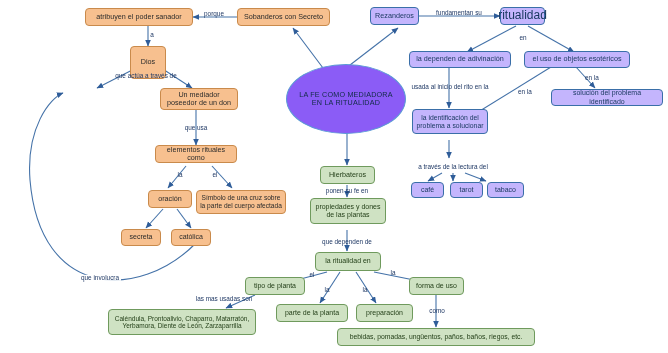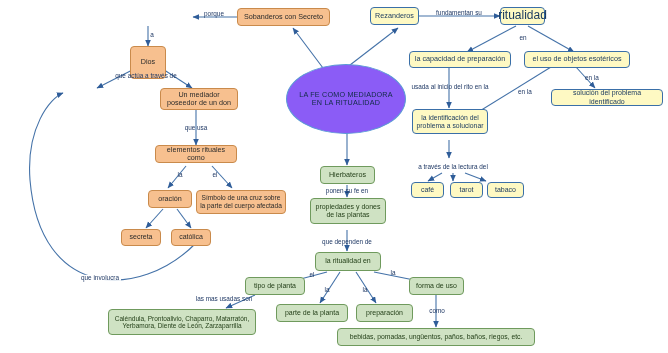--- a/index.html
+++ b/index.html
@@ -34,21 +34,21 @@
     line-height: 1.15;
     padding: 1px 3px;
     z-index: 3;
   }
   .node-orange {
     background: #f7c08f;
     border-color: #c98a4b;
     color: #2b2b2b;
   }
   .node-blue {
-    background: #fef9c3;
+    background: #c4b5fd;
     border-color: #3a6fa8;
     color: #17375e;
   }
   .node-green {
     background: #cfe2c3;
     border-color: #6f9a5d;
     color: #1f3b14;
   }
   .node-center {
     background: #8b5cf6;
@@ -113,20 +113,21 @@
       <path d="M340,272 L320,303"></path>
       <path d="M356,272 L376,303"></path>
       <path d="M374,272 L419,281"></path>
       <path d="M255,295 L226,308"></path>
       <path d="M436,295 L436,327"></path>
 
       <path d="M196,243 C140,300 40,300 30,180 C26,128 50,98 63,93"></path>
     </g>
   </svg>
 
+  <div class="node node-orange" style="left:85px; top:8px; width:108px; height:18px; font-size:7.2px;">atribuyen el poder sanador</div>
 
   <div class="node node-orange" style="left:237px; top:8px; width:93px; height:18px; font-size:7.2px;">Sobanderos con Secreto</div>
 
   <div class="node node-orange" style="left:130px; top:46px; width:36px; height:33px; font-size:7.2px;">Dios</div>
 
 
   <div class="node node-orange" style="left:160px; top:88px; width:78px; height:22px; font-size:7.2px;">Un mediador poseedor de un don</div>
 
   <div class="node node-orange" style="left:155px; top:145px; width:82px; height:18px; font-size:7.2px;text-align:center;">elementos rituales como</div>
 
@@ -137,21 +138,21 @@
   <div class="node node-orange" style="left:121px; top:229px; width:40px; height:17px; font-size:7px;">secreta</div>
 
   <div class="node node-orange" style="left:171px; top:229px; width:40px; height:17px; font-size:7px;">católica</div>
 
   <div class="node node-center" style="left:286px; top:64px; width:120px; height:70px; font-size:7.2px; padding:6px 10px;">LA FE COMO MEDIADORA EN LA RITUALIDAD</div>
 
   <div class="node node-blue" style="left:370px; top:7px; width:49px; height:18px; font-size:7.2px;">Rezanderos</div>
 
   <div class="node node-blue" style="left:500px; top:7px; width:45px; height:18px; font-size:12px;">ritualidad</div>
 
-  <div class="node node-blue" style="left:409px; top:51px; width:102px; height:17px; font-size:7.2px;">la capacidad de preparación</div>
+  <div class="node node-blue" style="left:409px; top:51px; width:102px; height:17px; font-size:7.2px;">la dependen de adivinación</div>
 
   <div class="node node-blue" style="left:524px; top:51px; width:106px; height:17px; font-size:7.2px;">el uso de objetos esotéricos</div>
 
   <div class="node node-blue" style="left:412px; top:109px; width:76px; height:25px; font-size:6.8px;">la identificación del problema a solucionar</div>
 
   <div class="node node-blue" style="left:551px; top:89px; width:112px; height:17px; font-size:7px;">solución del problema identificado</div>
 
   <div class="node node-blue" style="left:411px; top:182px; width:33px; height:16px; font-size:7px;">café</div>
 
   <div class="node node-blue" style="left:450px; top:182px; width:33px; height:16px; font-size:7px;">tarot</div>

